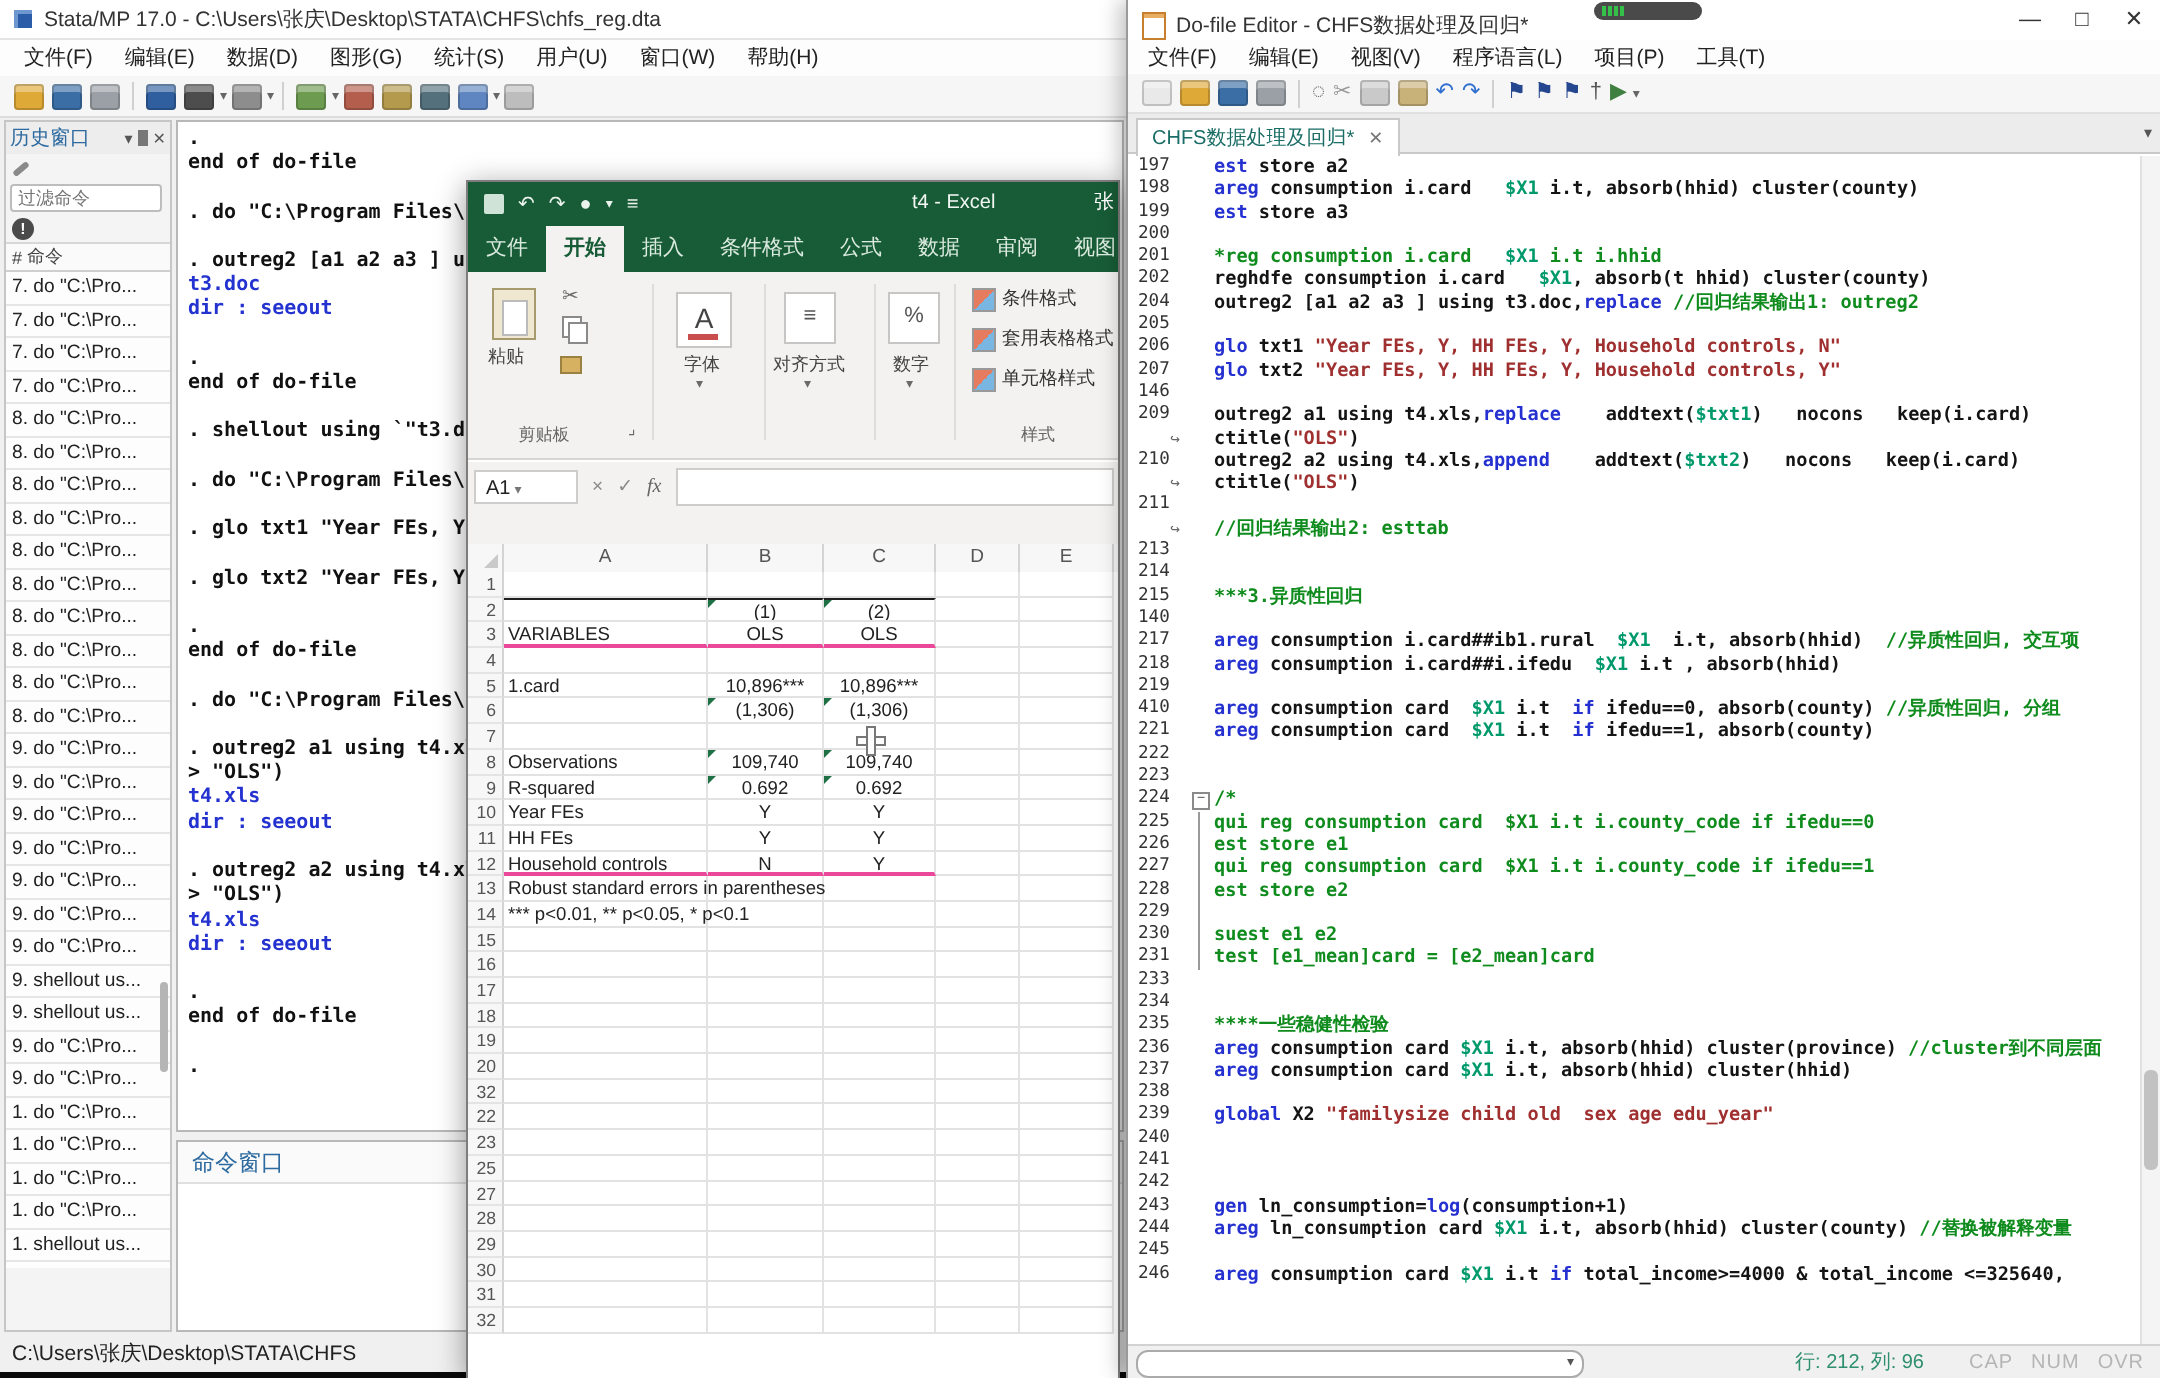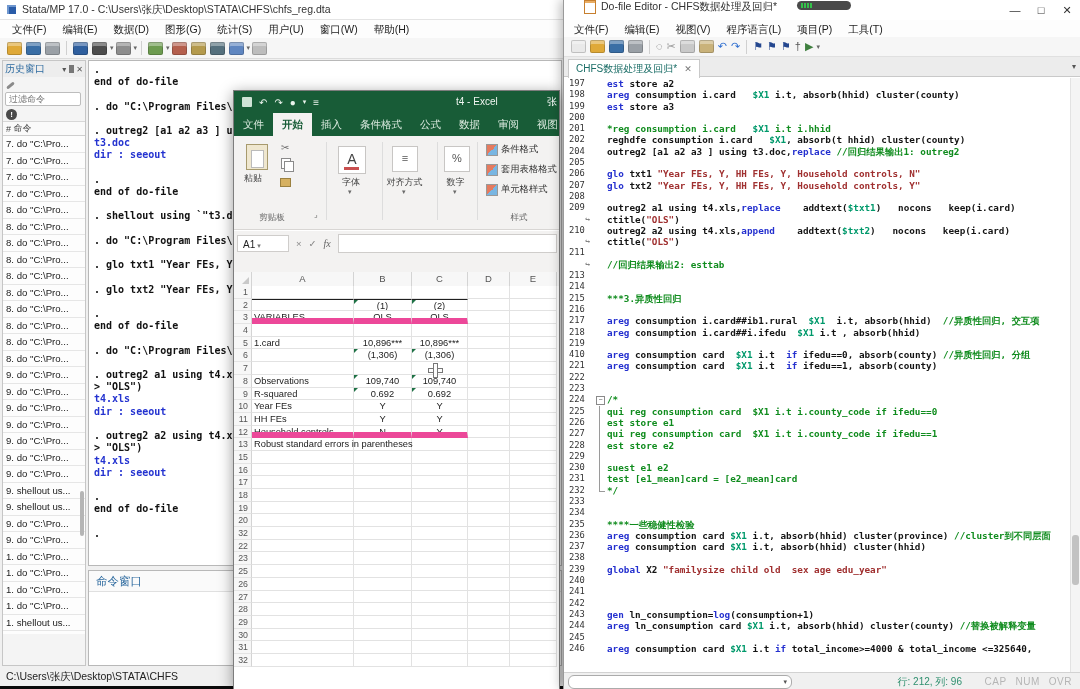--- a/index.html
+++ b/index.html
@@ -98,31 +98,31 @@
   #xl-grid{position:absolute;left:0;top:195px;width:100%;height:403px;overflow:hidden;background:#fff}
   .erow{display:flex;height:12.7px}
   .erh{width:18px;font-size:8.8px;color:#555;text-align:right;padding-right:3px;box-sizing:border-box;
        background:#f7f7f7;border-right:1px solid #d4d4d4;border-bottom:1px solid #e4e4e4;line-height:12.7px}
   .ecell{height:12.7px;line-height:12.5px;font-size:9.3px;color:#222;border-right:1px solid #e2e2e2;
          border-bottom:1px solid #e2e2e2;box-sizing:border-box;overflow:hidden;white-space:nowrap;position:relative;background:#fff}
   .ecell.ctr{text-align:center}
   .ecell.lft{padding-left:2px}
   .ecell.ovf{overflow:visible;z-index:2}
   .ecell.bt{border-top:1px solid #1f1f1f}
-  .ecell.bb{border-bottom:6px solid #ec4899}
+  .ecell.bb{border-bottom:2px solid #ec4899}
   .ecell.flag::before{content:"";position:absolute;top:0;left:0;border-top:4px solid #1e7145;border-right:4px solid transparent}
   #xl-cursor{left:429px;top:364px;width:13px;height:13px;z-index:15}
   #xl-cursor div{position:absolute;background:#fcfcfc;box-shadow:0 0 0 1px #777}
   .xc-h{left:0;top:5px;width:13px;height:3px}
   .xc-v{left:5px;top:0;width:3px;height:13px}
 
   
   #dofile{left:563px;top:0;width:517px;height:689px;background:#fff;z-index:20;border-left:1px solid #9a9a9a;
           box-shadow:-3px 0 10px rgba(0,0,0,.25);box-sizing:border-box}
-  #df-titlebar{position:absolute;left:0;top:0;width:100%;height:20px;background:#fff;display:flex;align-items:flex-start;padding-left:20px;box-sizing:border-box}
+  #df-titlebar{position:absolute;left:0;top:0;width:100%;height:20px;background:#fff;display:flex;align-items:flex-end;padding-left:7px;box-sizing:border-box}
   .df-appicon{width:10px;height:12px;background:#fff;border:1px solid #c77f2e;box-shadow:inset 0 2px 0 #e9ad63;margin-right:5px}
   #df-title{font-size:10.5px;color:#333;white-space:nowrap;flex:1}
   .win-btn{width:26px;text-align:center;font-size:11px;color:#333;line-height:20px}
   #df-menubar{position:absolute;left:0;top:20px;width:100%;height:17px;background:#fdfdfd;display:flex;align-items:center;padding-left:2px;box-sizing:border-box}
   #df-toolbar{position:absolute;left:0;top:37px;width:100%;height:20px;background:#f6f6f6;border-bottom:1px solid #e0e0e0;
               display:flex;align-items:center;padding-left:5px;box-sizing:border-box}
   #df-tabrow{position:absolute;left:0;top:57px;width:100%;height:20px;background:#ececec;border-bottom:1px solid #c9c9c9;box-sizing:border-box}
   #df-tab{position:absolute;left:4px;top:2px;height:18px;background:#fff;border:1px solid #c9c9c9;border-bottom:none;
           display:flex;align-items:center;padding:0 7px;font-size:10px;color:#1a6d66}
   #df-tab .tab-x{margin-left:7px;color:#777;font-size:9px}
@@ -475,20 +475,28 @@
       </div>
       <div class="erow">
         <div class="erh">13</div>
         <div class="ecell lft ovf" style="width: 102px;">Robust standard errors in parentheses</div>
         <div class="ecell ctr" style="width: 58px;"></div>
         <div class="ecell ctr" style="width: 56px;"></div>
         <div class="ecell ctr" style="width: 42px;"></div>
         <div class="ecell ctr" style="width: 47px;"></div>
       </div>
       <div class="erow">
+        <div class="erh">14</div>
+        <div class="ecell lft ovf" style="width: 102px;">*** p&lt;0.01, ** p&lt;0.05, * p&lt;0.1</div>
+        <div class="ecell ctr" style="width: 58px;"></div>
+        <div class="ecell ctr" style="width: 56px;"></div>
+        <div class="ecell ctr" style="width: 42px;"></div>
+        <div class="ecell ctr" style="width: 47px;"></div>
+      </div>
+      <div class="erow">
         <div class="erh">15</div>
         <div class="ecell lft" style="width: 102px;"></div>
         <div class="ecell ctr" style="width: 58px;"></div>
         <div class="ecell ctr" style="width: 56px;"></div>
         <div class="ecell ctr" style="width: 42px;"></div>
         <div class="ecell ctr" style="width: 47px;"></div>
       </div>
       <div class="erow">
         <div class="erh">16</div>
         <div class="ecell lft" style="width: 102px;"></div>
@@ -548,28 +556,20 @@
       <div class="erow">
         <div class="erh">23</div>
         <div class="ecell lft" style="width: 102px;"></div>
         <div class="ecell ctr" style="width: 58px;"></div>
         <div class="ecell ctr" style="width: 56px;"></div>
         <div class="ecell ctr" style="width: 42px;"></div>
         <div class="ecell ctr" style="width: 47px;"></div>
       </div>
       <div class="erow">
         <div class="erh">25</div>
-        <div class="ecell lft" style="width: 102px;"></div>
-        <div class="ecell ctr" style="width: 58px;"></div>
-        <div class="ecell ctr" style="width: 56px;"></div>
-        <div class="ecell ctr" style="width: 42px;"></div>
-        <div class="ecell ctr" style="width: 47px;"></div>
-      </div>
-      <div class="erow">
-        <div class="erh">26</div>
         <div class="ecell lft" style="width: 102px;"></div>
         <div class="ecell ctr" style="width: 58px;"></div>
         <div class="ecell ctr" style="width: 56px;"></div>
         <div class="ecell ctr" style="width: 42px;"></div>
         <div class="ecell ctr" style="width: 47px;"></div>
       </div>
       <div class="erow">
         <div class="erh">27</div>
         <div class="ecell lft" style="width: 102px;"></div>
         <div class="ecell ctr" style="width: 58px;"></div>
@@ -712,21 +712,21 @@
         <div class="cgut">206</div>
         <div class="cfold"></div>
         <div class="ccode"><span class="tk-c">glo</span><span class="tk-t"> txt1 </span><span class="tk-s">"Year FEs, Y, HH FEs, Y, Household controls, N"</span></div>
       </div>
       <div class="crow">
         <div class="cgut">207</div>
         <div class="cfold"></div>
         <div class="ccode"><span class="tk-c">glo</span><span class="tk-t"> txt2 </span><span class="tk-s">"Year FEs, Y, HH FEs, Y, Household controls, Y"</span></div>
       </div>
       <div class="crow">
-        <div class="cgut">208</div>
+        <div class="cgut">146</div>
         <div class="cfold"></div>
         <div class="ccode">&nbsp;</div>
       </div>
       <div class="crow">
         <div class="cgut">209</div>
         <div class="cfold"></div>
         <div class="ccode"><span class="tk-t">outreg2 a1 using t4.xls,</span><span class="tk-c">replace</span><span class="tk-t">    addtext(</span><span class="tk-m">$txt1</span><span class="tk-t">)   nocons   keep(i.card)</span></div>
       </div>
       <div class="crow">
         <div class="cgut wrapmark">↪</div>
@@ -762,21 +762,21 @@
         <div class="cgut">214</div>
         <div class="cfold"></div>
         <div class="ccode">&nbsp;</div>
       </div>
       <div class="crow">
         <div class="cgut">215</div>
         <div class="cfold"></div>
         <div class="ccode"><span class="tk-g">***3.异质性回归</span></div>
       </div>
       <div class="crow">
-        <div class="cgut">216</div>
+        <div class="cgut">140</div>
         <div class="cfold"></div>
         <div class="ccode">&nbsp;</div>
       </div>
       <div class="crow">
         <div class="cgut">217</div>
         <div class="cfold"></div>
         <div class="ccode"><span class="tk-c">areg</span><span class="tk-t"> consumption i.card##ib1.rural  </span><span class="tk-m">$X1</span><span class="tk-t">  i.t, absorb(hhid)  </span><span class="tk-g">//异质性回归, 交互项</span></div>
       </div>
       <div class="crow">
         <div class="cgut">218</div>
@@ -844,25 +844,20 @@
         <div class="cgut">230</div>
         <div class="cfold fm"></div>
         <div class="ccode"><span class="tk-g">suest e1 e2</span></div>
       </div>
       <div class="crow">
         <div class="cgut">231</div>
         <div class="cfold fm"></div>
         <div class="ccode"><span class="tk-g">test [e1_mean]card = [e2_mean]card</span></div>
       </div>
       <div class="crow">
-        <div class="cgut">232</div>
-        <div class="cfold fe"></div>
-        <div class="ccode"><span class="tk-g">*/</span></div>
-      </div>
-      <div class="crow">
         <div class="cgut">233</div>
         <div class="cfold"></div>
         <div class="ccode">&nbsp;</div>
       </div>
       <div class="crow">
         <div class="cgut">234</div>
         <div class="cfold"></div>
         <div class="ccode">&nbsp;</div>
       </div>
       <div class="crow">

